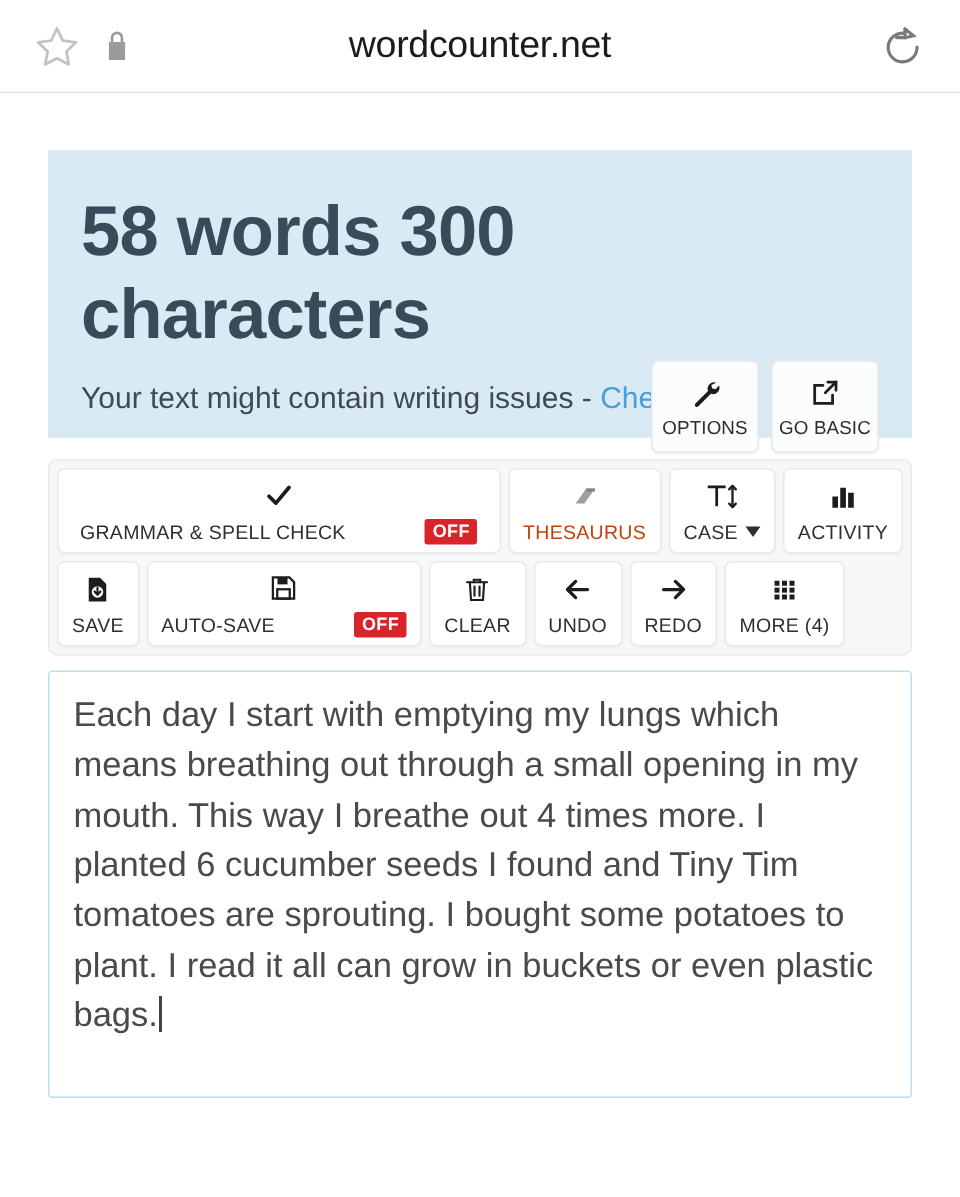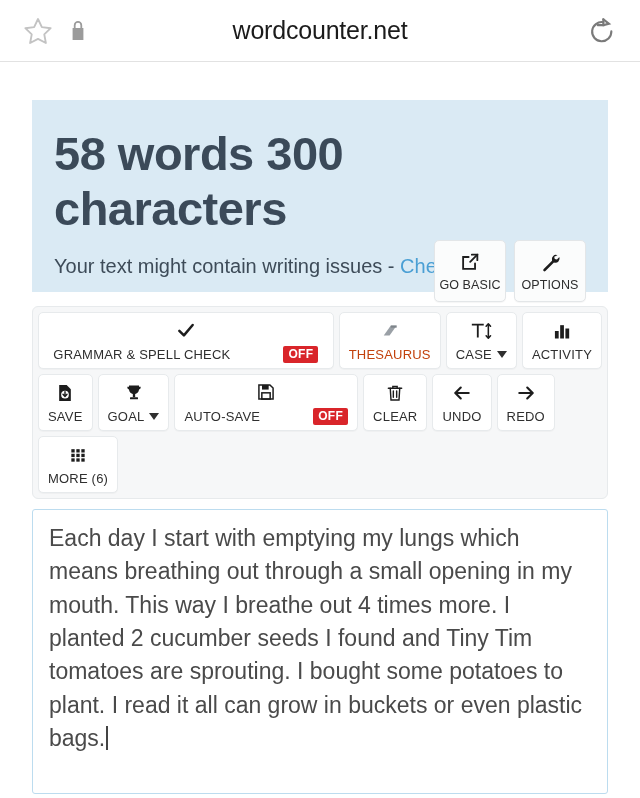--- a/index.html
+++ b/index.html
@@ -198,36 +198,36 @@
 </div>
 
 <div class="page">
 
   <div class="summary">
     <div class="summary-count">58 words 300 characters</div>
 
     <div class="summary-actions">
       <div class="sq-btn">
         <span class="ico">
+          <svg width="22" height="22" viewBox="0 0 24 24" fill="#1d1d1d">
+            <path d="M20.2 4.6a4.6 4.6 0 0 0-6 5.9L4.9 19.8a1.5 1.5 0 0 0 2.1 2.1l9.3-9.3a4.6 4.6 0 0 0 5.9-6l-2.6 2.6-2.4-.6-.6-2.4z"></path>
+          </svg>
+        </span>
+        <span class="lbl">OPTIONS</span>
+      </div>
+      <div class="sq-btn">
+        <span class="ico">
           <svg width="22" height="22" viewBox="0 0 24 24" fill="none" stroke="#1d1d1d" stroke-width="2" stroke-linecap="round">
             <path d="M14 4h6v6"></path>
             <path d="M20 4 L12.2 11.8"></path>
             <path d="M17.5 13.5V19.5H4.5V6.5H10.5"></path>
           </svg>
         </span>
         <span class="lbl">GO BASIC</span>
       </div>
-      <div class="sq-btn">
-        <span class="ico">
-          <svg width="22" height="22" viewBox="0 0 24 24" fill="#1d1d1d">
-            <path d="M20.2 4.6a4.6 4.6 0 0 0-6 5.9L4.9 19.8a1.5 1.5 0 0 0 2.1 2.1l9.3-9.3a4.6 4.6 0 0 0 5.9-6l-2.6 2.6-2.4-.6-.6-2.4z"></path>
-          </svg>
-        </span>
-        <span class="lbl">OPTIONS</span>
-      </div>
     </div>
 
     <div class="issues">
       <span>Your text might contain writing issues - </span><a href="#">Check now</a>
     </div>
   </div>
 
   <div class="toolbar">
 
     <div class="tb-btn" style="flex:1 1 auto; min-width:222px;">
@@ -282,34 +282,20 @@
       <span class="ico">
         <svg width="22" height="20" viewBox="0 0 24 24" fill="#1d1d1d">
           <path d="M5 2.5h9l5 5v14H5z"></path>
           <circle cx="12" cy="14" r="4.6" fill="#ffffff"></circle>
           <path d="M12 10.5v5.3M9.6 13.6 12 16.2l2.4-2.6" stroke="#1d1d1d" stroke-width="1.7" fill="none" stroke-linecap="round" stroke-linejoin="round"></path>
         </svg>
       </span>
       <span class="tb-lbl">SAVE</span>
     </div>
 
-    <div class="tb-btn">
-      <span class="ico">
-        <svg width="22" height="20" viewBox="0 0 24 24" fill="#1d1d1d">
-          <path d="M6 3h12v4.5a6 6 0 0 1-12 0z"></path>
-          <path d="M4 4.5H6.4v3.2A2.4 2.4 0 0 1 4 5.3zM20 4.5H17.6v3.2A2.4 2.4 0 0 0 20 5.3z"></path>
-          <rect x="10.6" y="12.5" width="2.8" height="4.5"></rect>
-          <rect x="7.2" y="17" width="9.6" height="2.6" rx="0.6"></rect>
-        </svg>
-      </span>
-      <span class="tb-lbl">
-        <span>GOAL</span>
-        <span class="caret"></span>
-      </span>
-    </div>
 
     <div class="tb-btn">
       <span class="ico">
         <svg width="22" height="20" viewBox="0 0 24 24" fill="none" stroke="#1d1d1d" stroke-width="1.8">
           <path d="M3.5 3.5h13.2L20.5 7.3V20.5H3.5z"></path>
           <rect x="7.2" y="3.5" width="8" height="5.6" fill="#1d1d1d" stroke="none"></rect>
           <rect x="7" y="13" width="10" height="7.5"></rect>
         </svg>
       </span>
       <span class="tb-lbl">
@@ -357,22 +343,22 @@
             <rect x="10" y="5" width="4" height="4"></rect>
             <rect x="16" y="5" width="4" height="4"></rect>
           <rect x="4" y="10.5" width="4" height="4"></rect>
             <rect x="10" y="10.5" width="4" height="4"></rect>
             <rect x="16" y="10.5" width="4" height="4"></rect>
           <rect x="4" y="16" width="4" height="4"></rect>
             <rect x="10" y="16" width="4" height="4"></rect>
             <rect x="16" y="16" width="4" height="4"></rect>
         </svg>
       </span>
-      <span class="tb-lbl">MORE (6)</span>
+      <span class="tb-lbl">MORE (4)</span>
     </div>
 
   </div>
 
   <div class="editor">
-    <span>Each day I start with emptying my lungs which means breathing out through a small opening in my mouth. This way I breathe out 4 times more. I planted 2 cucumber seeds I found and Tiny Tim tomatoes are sprouting. I bought some potatoes to plant. I read it all can grow in buckets or even plastic bags.</span><span class="caret-bar"></span>
+    <span>Each day I start with emptying my lungs which means breathing out through a small opening in my mouth. This way I breathe out 4 times more. I planted 6 cucumber seeds I found and Tiny Tim tomatoes are sprouting. I bought some potatoes to plant. I read it all can grow in buckets or even plastic bags.</span><span class="caret-bar"></span>
   </div>
 
 </div>
 
 </body></html>

